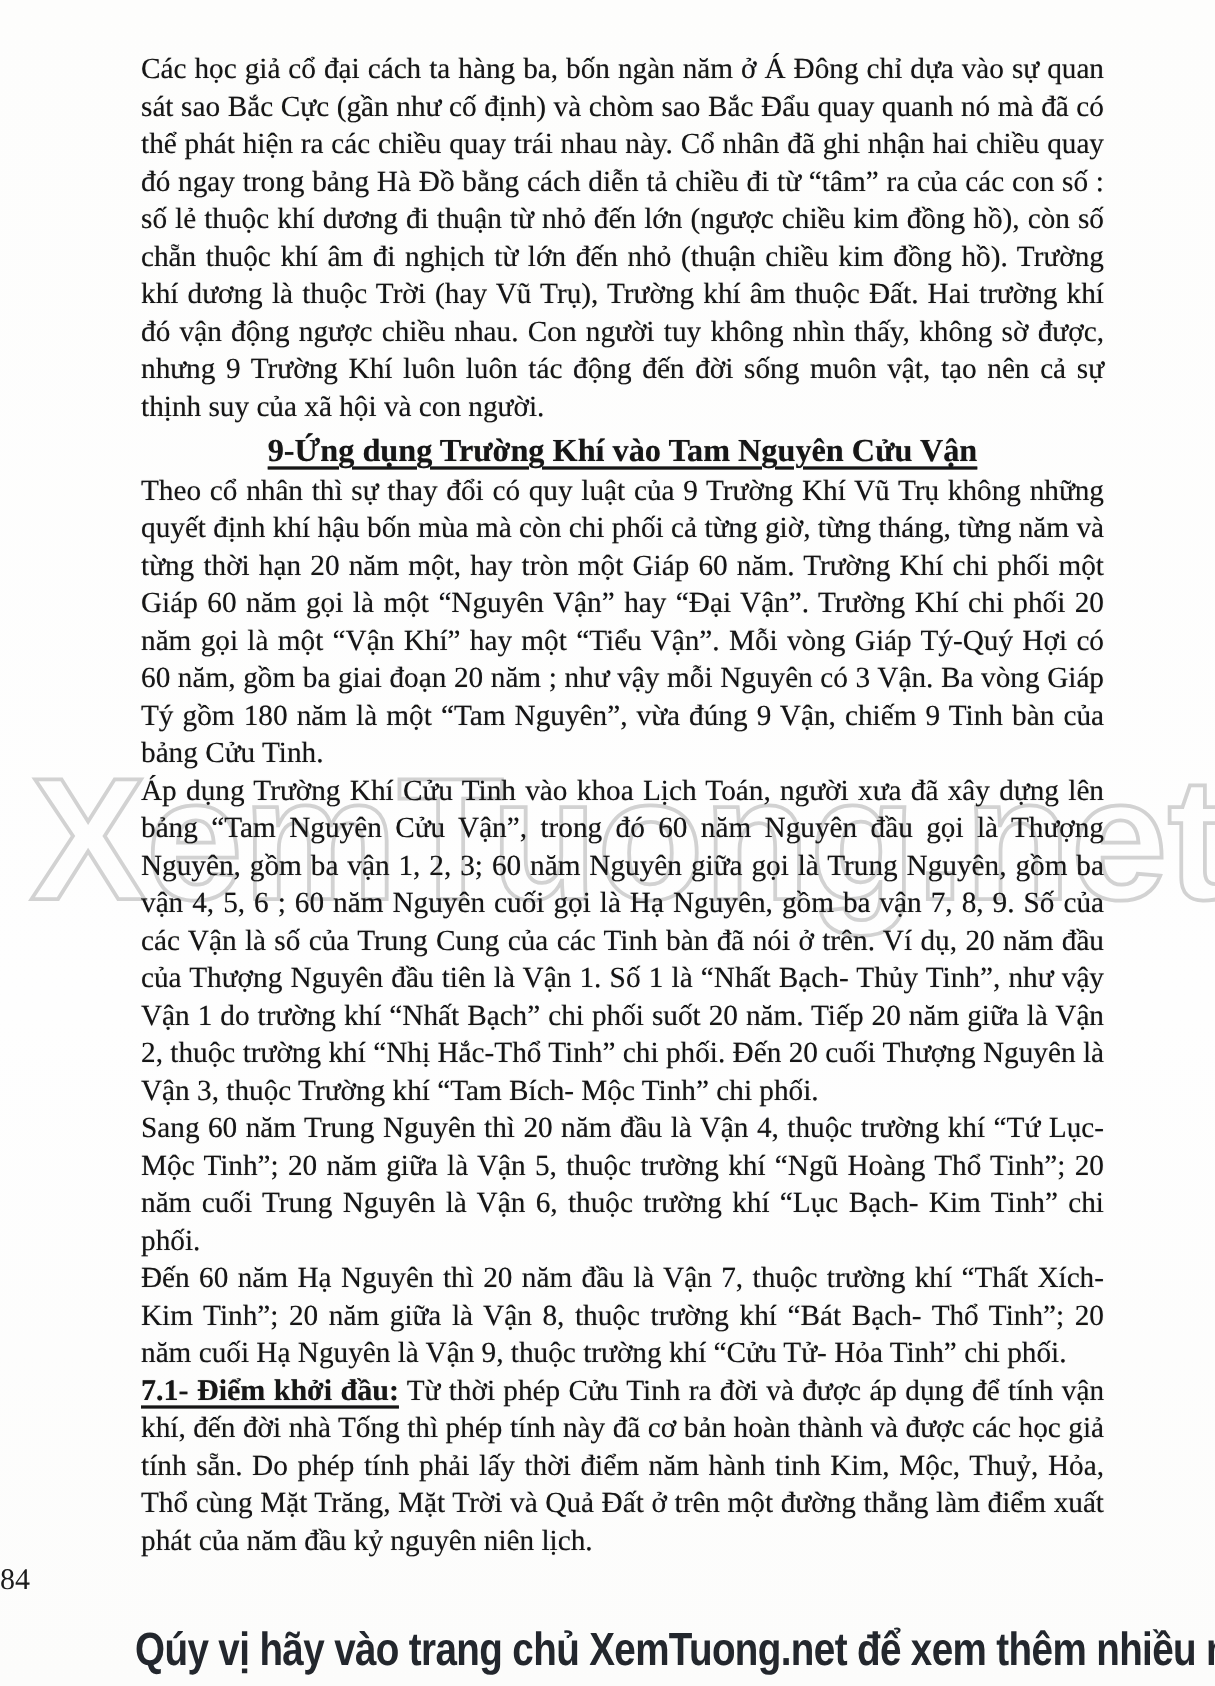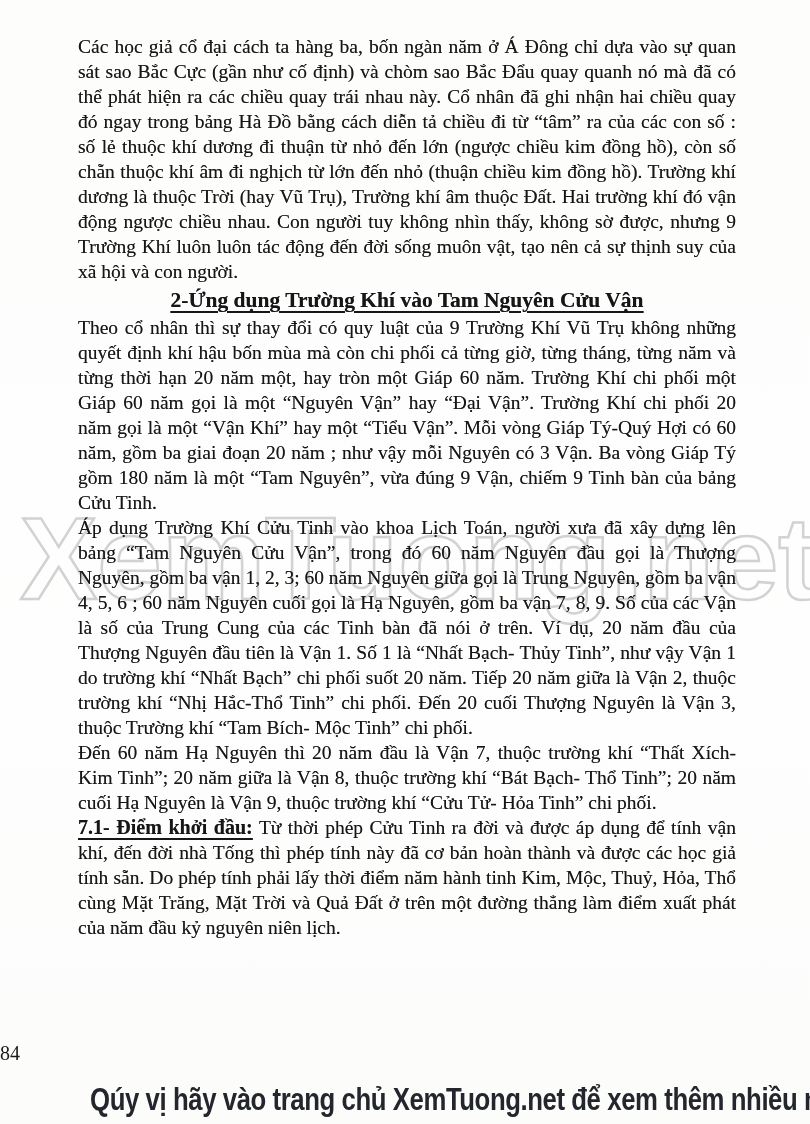--- a/index.html
+++ b/index.html
@@ -31,20 +31,21 @@
     -webkit-text-stroke: 2.5px #d2d2d2;
     text-stroke: 2.5px #d2d2d2;
     white-space: nowrap;
     user-select: none;
   }
   .content {
     position: relative;
     z-index: 1;
     padding: 34px 74px 0 78px;
     color: #161616;
+    margin-left: 16px;
   }
   .para {
     font-size: 19.5px;
     line-height: 25px;
     text-align: justify;
     text-shadow: 0 0 0.5px rgba(20,20,20,0.55);
   }
   .para + .para { margin-top: 0; }
   .heading {
     font-size: 21.5px;
@@ -100,26 +101,27 @@
 <body>
 
 <div class="scan-page"></div>
 
 <div class="watermark">XemTuong.net</div>
 
 <div class="content">
 
   <p class="para">Các học giả cổ đại cách ta hàng ba, bốn ngàn năm ở Á Đông chỉ dựa vào sự quan sát sao Bắc Cực (gần như cố định) và chòm sao Bắc Đẩu quay quanh nó mà đã có thể phát hiện ra các chiều quay trái nhau này. Cổ nhân đã ghi nhận hai chiều quay đó ngay trong bảng Hà Đồ bằng cách diễn tả chiều đi từ “tâm” ra của các con số : số lẻ thuộc khí dương đi thuận từ nhỏ đến lớn (ngược chiều kim đồng hồ), còn số chẵn thuộc khí âm đi nghịch từ lớn đến nhỏ (thuận chiều kim đồng hồ). Trường khí dương là thuộc Trời (hay Vũ Trụ), Trường khí âm thuộc Đất. Hai trường khí đó vận động ngược chiều nhau. Con người tuy không nhìn thấy, không sờ được, nhưng 9 Trường Khí luôn luôn tác động đến đời sống muôn vật, tạo nên cả sự thịnh suy của xã hội và con người.</p>
 
-  <h2 class="heading"><span class="underlined">2-Ứng dụng Trường Khí vào Tam Nguyên Cửu Vận</span></h2>
+  <h2 class="heading"><span class="underlined">9-Ứng dụng Trường Khí vào Tam Nguyên Cửu Vận</span></h2>
 
   <p class="para">Theo cổ nhân thì sự thay đổi có quy luật của 9 Trường Khí Vũ Trụ không những quyết định khí hậu bốn mùa mà còn chi phối cả từng giờ, từng tháng, từng năm và từng thời hạn 20 năm một, hay tròn một Giáp 60 năm. Trường Khí chi phối một Giáp 60 năm gọi là một “Nguyên Vận” hay “Đại Vận”. Trường Khí chi phối 20 năm gọi là một “Vận Khí” hay một “Tiểu Vận”. Mỗi vòng Giáp Tý-Quý Hợi có 60 năm, gồm ba giai đoạn 20 năm ; như vậy mỗi Nguyên có 3 Vận. Ba vòng Giáp Tý gồm 180 năm là một “Tam Nguyên”, vừa đúng 9 Vận, chiếm 9 Tinh bàn của bảng Cửu Tinh.</p>
 
   <p class="para">Áp dụng Trường Khí Cửu Tinh vào khoa Lịch Toán, người xưa đã xây dựng lên bảng “Tam Nguyên Cửu Vận”, trong đó 60 năm Nguyên đầu gọi là Thượng Nguyên, gồm ba vận 1, 2, 3; 60 năm Nguyên giữa gọi là Trung Nguyên, gồm ba vận 4, 5, 6 ; 60 năm Nguyên cuối gọi là Hạ Nguyên, gồm ba vận 7, 8, 9. Số của các Vận là số của Trung Cung của các Tinh bàn đã nói ở trên. Ví dụ, 20 năm đầu của Thượng Nguyên đầu tiên là Vận 1. Số 1 là “Nhất Bạch- Thủy Tinh”, như vậy Vận 1 do trường khí “Nhất Bạch” chi phối suốt 20 năm. Tiếp 20 năm giữa là Vận 2, thuộc trường khí “Nhị Hắc-Thổ Tinh” chi phối. Đến 20 cuối Thượng Nguyên là Vận 3, thuộc Trường khí “Tam Bích- Mộc Tinh” chi phối.</p>
 
+  <p class="para">Sang 60 năm Trung Nguyên thì 20 năm đầu là Vận 4, thuộc trường khí “Tứ Lục- Mộc Tinh”; 20 năm giữa là Vận 5, thuộc trường khí “Ngũ Hoàng Thổ Tinh”; 20 năm cuối Trung Nguyên là Vận 6, thuộc trường khí “Lục Bạch- Kim Tinh” chi phối.</p>
 
   <p class="para">Đến 60 năm Hạ Nguyên thì 20 năm đầu là Vận 7, thuộc trường khí “Thất Xích- Kim Tinh”; 20 năm giữa là Vận 8, thuộc trường khí “Bát Bạch- Thổ Tinh”; 20 năm cuối Hạ Nguyên là Vận 9, thuộc trường khí “Cửu Tử- Hỏa Tinh” chi phối.</p>
 
 
   <p class="para"><span class="lead-label">7.1- Điểm khởi đầu:</span><span> Từ thời phép Cửu Tinh ra đời và được áp dụng để tính vận khí, đến đời nhà Tống thì phép tính này đã cơ bản hoàn thành và được các học giả tính sẵn. Do phép tính phải lấy thời điểm năm hành tinh Kim, Mộc, Thuỷ, Hỏa, Thổ cùng Mặt Trăng, Mặt Trời và Quả Đất ở trên một đường thẳng làm điểm xuất phát của năm đầu kỷ nguyên niên lịch.</span></p>
 
 </div>
 
 <div class="page-number">84</div>
 

